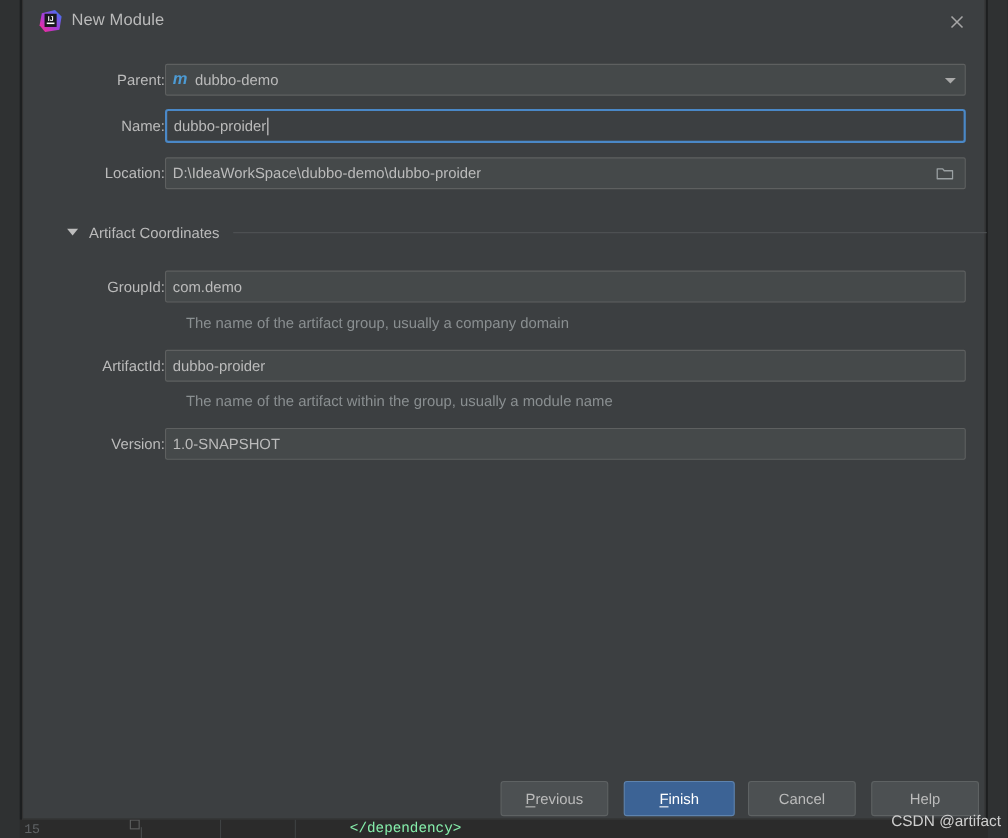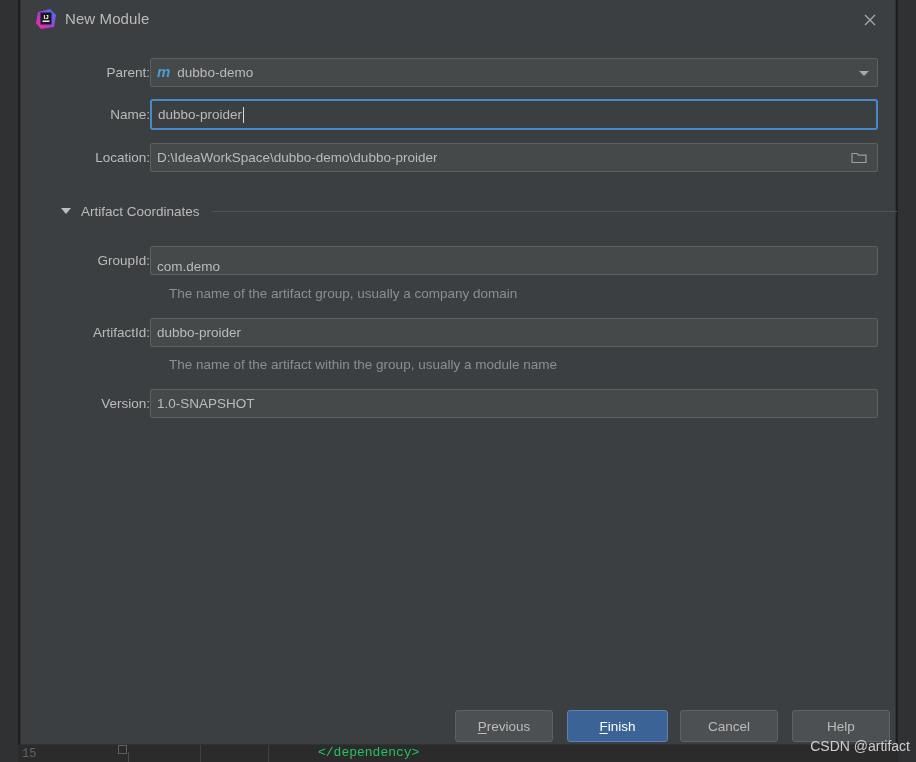--- a/index.html
+++ b/index.html
@@ -46,21 +46,21 @@
     width: 9px; height: 9px;
     border: 1px solid #5e6060;
   }
   .bg-vline1 { position:absolute; left:128px; top:14px; width:1px; height:12px; background:#4a4d4e; }
   .bg-vline2 { position:absolute; left:200px; top:7px; width:1px; height:20px; background:#3f4243; }
   .bg-vline3 { position:absolute; left:268px; top:7px; width:1px; height:20px; background:#3f4243; }
   .bg-code {
     position: absolute;
     left: 318px; top: 7px;
     font-size: 13px;
-    color: #22c55e;
+    color: #86efac;
     font-family: "Liberation Mono", monospace;
     white-space: pre;
   }
 
   
   .dialog {
     position: absolute;
     left: 20px; top: 0;
     width: 876px; height: 745px;
     background: #3c3f41;
@@ -305,21 +305,21 @@
       </span>
     </div>
 
     <div class="section">
       <span class="tri"></span>
       <span class="sec-title">Artifact Coordinates</span>
       <span class="rule"></span>
     </div>
 
     <div class="row-label" style="left:0; top:253px; width:129px;">GroupId:</div>
-    <div class="field" style="left:129px; top:246px; width:728px;align-items:flex-end;">
+    <div class="field" style="left:129px; top:246px; width:728px;">
       <span class="val">com.demo</span>
     </div>
     <div class="hint" style="left:148px; top:286px;">The name of the artifact group, usually a company domain</div>
 
     <div class="row-label" style="left:0; top:325px; width:129px;">ArtifactId:</div>
     <div class="field" style="left:129px; top:318px; width:728px;">
       <span class="val">dubbo-proider</span>
     </div>
     <div class="hint" style="left:148px; top:357px;">The name of the artifact within the group, usually a module name</div>
 

